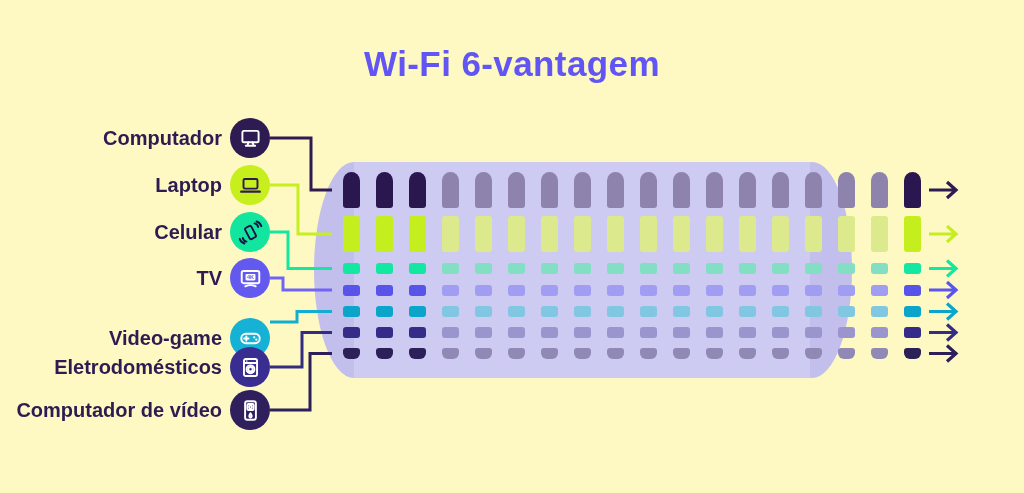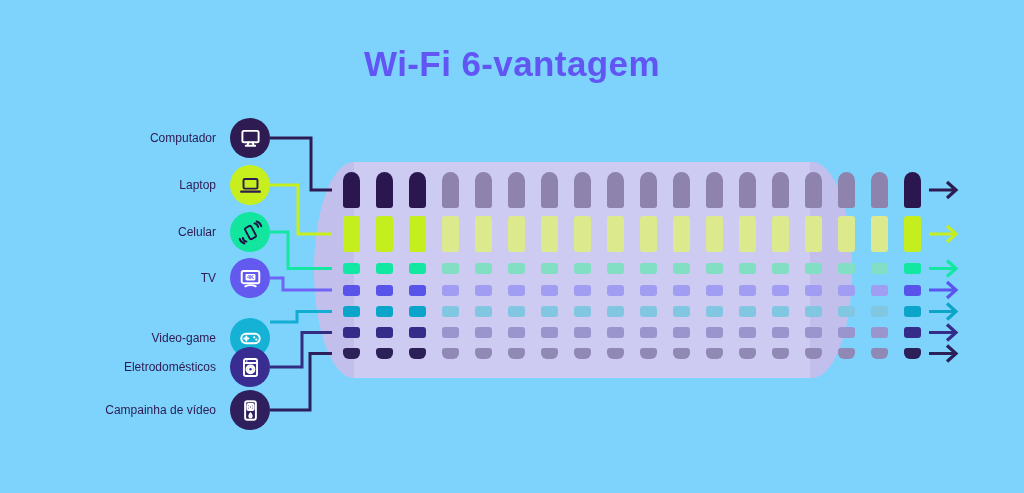--- a/index.html
+++ b/index.html
@@ -12,41 +12,41 @@
   #title{
     position:absolute;left:0;top:44px;width:1024px;
     text-align:center;
     font-size:35px;font-weight:800;letter-spacing:.4px;
   }
   .device-row{
     position:absolute;left:0;width:270px;height:40px;
     display:flex;align-items:center;justify-content:flex-end;
   }
   .device-label{
-    font-size:12px;font-weight:400;margin-right:14px;white-space:nowrap;
+    font-size:20px;font-weight:700;margin-right:8px;white-space:nowrap;
   }
   .icon-circle{
     width:40px;height:40px;border-radius:50%;
     display:flex;align-items:center;justify-content:center;
     flex:0 0 40px;
   }
   .icon-circle svg{display:block;}
   #pipe-left-cap,#pipe-right-cap,#pipe-body{position:absolute;}
   #pipe-left-cap,#pipe-right-cap{width:80px;height:216px;border-radius:50%;top:162px;}
   #pipe-left-cap{left:314px;}
   #pipe-right-cap{left:772px;}
   #pipe-body{left:354px;top:162px;width:456px;height:216px;}
   .dash{position:absolute;width:17px;}
   #connectors,#arrows{position:absolute;left:0;top:0;}
   .z1{z-index:1}.z2{z-index:2}.z3{z-index:3}.z4{z-index:4}
 </style>
 </head>
 <body>
 
-<div id="canvas" style="background: #7dd3fc;">
+<div id="canvas" style="background: #fef9c3;">
   <div id="title" style="color: rgb(97, 86, 243);">Wi-Fi 6-vantagem</div>
 
   <div id="pipe-left-cap" class="z1" style="background: rgb(195, 191, 236);"></div>
   <div id="pipe-right-cap" class="z1" style="background: rgb(195, 191, 236);"></div>
   <div id="pipe-body" class="z1" style="background: rgb(206, 203, 242);"></div>
 
   <svg id="connectors" class="z2" width="1024" height="493">
       <path d="M270 138 H311 V190 H332" fill="none" stroke="#2e1b52" stroke-width="3"></path>
       <path d="M270 185 H298 V234 H332" fill="none" stroke="#c6ef1d" stroke-width="3"></path>
       <path d="M270 232 H288 V268.5 H332" fill="none" stroke="#12e8a2" stroke-width="3"></path>
@@ -266,21 +266,21 @@
           <svg width="27" height="27" viewBox="0 0 24 24">
             <rect x="6.2" y="4.4" width="11.6" height="15.2" rx="1.6" fill="none" stroke="#ffffff" stroke-width="1.7" stroke-linecap="round" stroke-linejoin="round"></rect>
             <path d="M6.2 8 H17.8" fill="none" stroke="#ffffff" stroke-width="1.7" stroke-linecap="round" stroke-linejoin="round"></path>
             <circle cx="8.7" cy="6.2" r="0.7" fill="#ffffff" stroke="none"></circle>
             <circle cx="12" cy="13.6" r="3.5" fill="none" stroke="#ffffff" stroke-width="1.7" stroke-linecap="round" stroke-linejoin="round"></circle>
             <circle cx="12" cy="13.6" r="2" fill="none" stroke="#ffffff" stroke-width="1.7" stroke-linecap="round" stroke-linejoin="round"></circle>
           </svg>
         </span>
       </div>
       <div class="device-row z4" style="top: 390px;">
-        <span class="device-label" style="color: rgb(46, 27, 82);">Campainha de vídeo</span>
+        <span class="device-label" style="color: rgb(46, 27, 82);">Computador de vídeo</span>
         <span class="icon-circle" style="background: rgb(47, 31, 92);">
           <svg width="27" height="27" viewBox="0 0 24 24">
             <rect x="7.2" y="3.8" width="9.6" height="16.4" rx="2" fill="none" stroke="#ffffff" stroke-width="1.7" stroke-linecap="round" stroke-linejoin="round"></rect>
             <rect x="9.2" y="6.2" width="5.6" height="5.4" rx="0.9" fill="none" stroke="#ffffff" stroke-width="1.7" stroke-linecap="round" stroke-linejoin="round"></rect>
             <circle cx="12" cy="8.9" r="1.3" fill="none" stroke="#ffffff" stroke-width="1.7" stroke-linecap="round" stroke-linejoin="round"></circle>
             <path d="M12 14.4 C10.9 16 10.7 17.1 11.2 17.8 C11.6 18.4 12.4 18.4 12.8 17.8 C13.3 17.1 13.1 16 12 14.4 Z" fill="none" stroke="#ffffff" stroke-width="1.7" stroke-linecap="round" stroke-linejoin="round"></path>
           </svg>
         </span>
       </div>
     </div>

